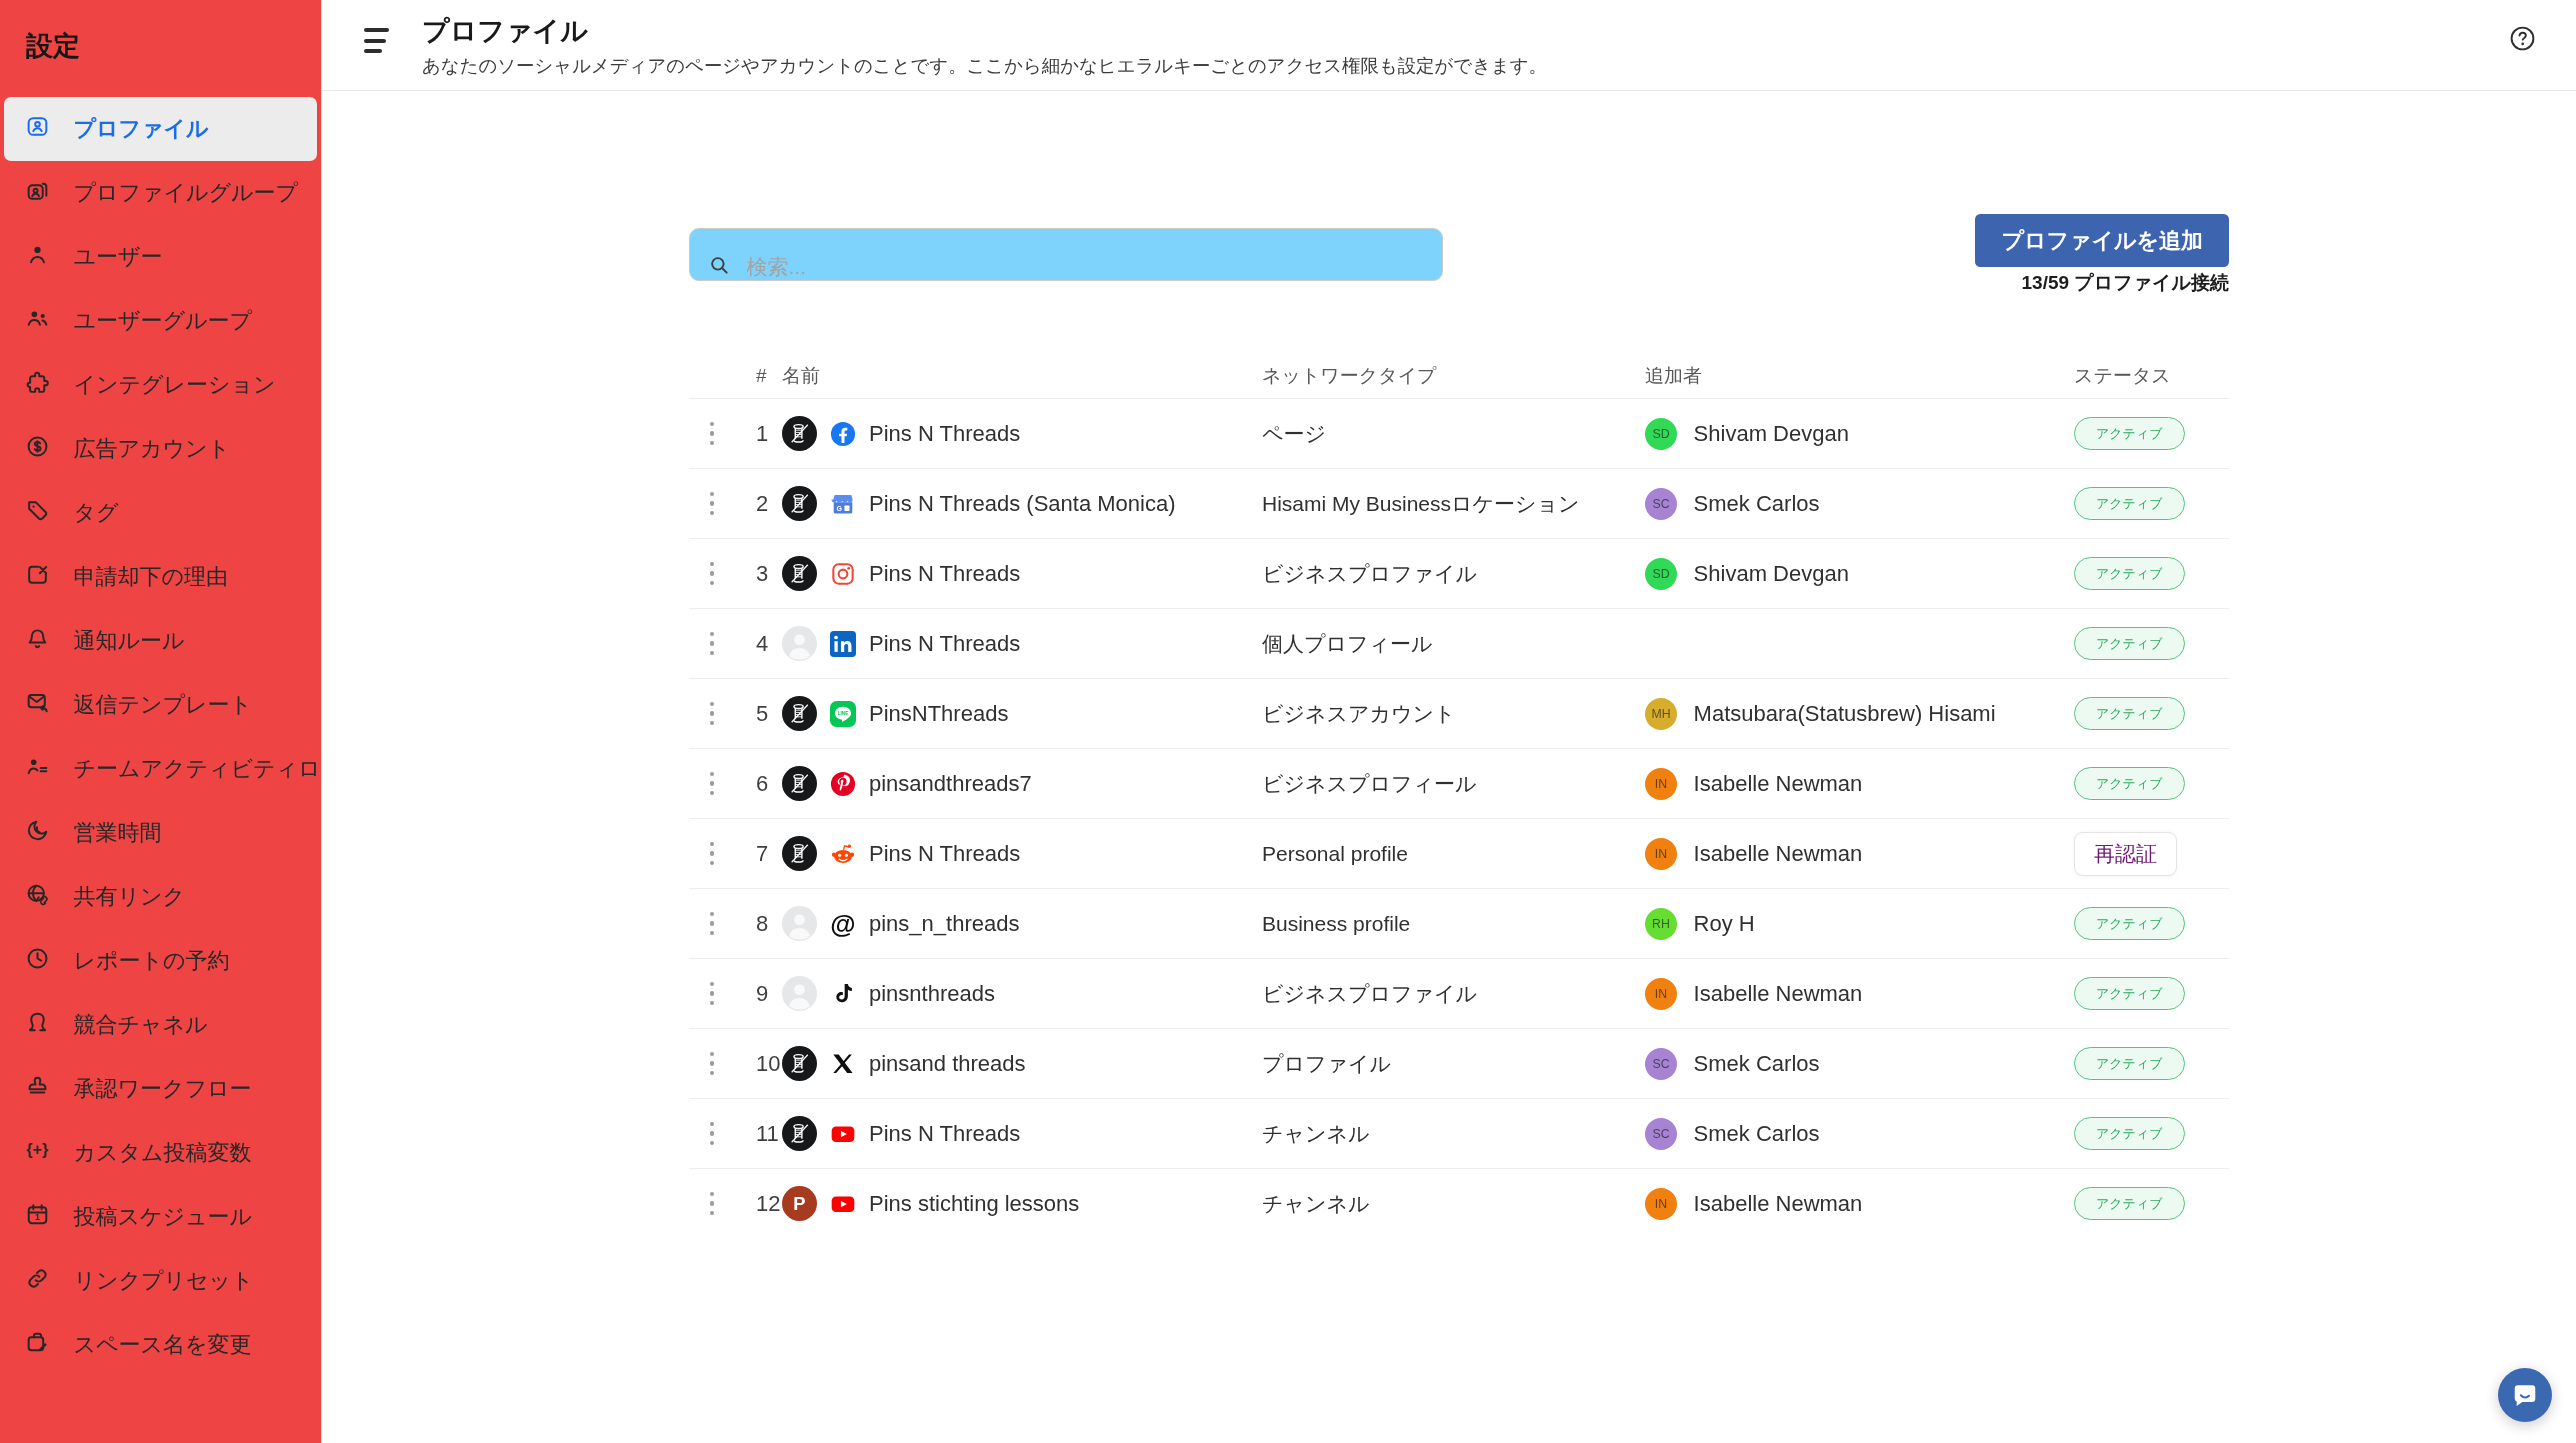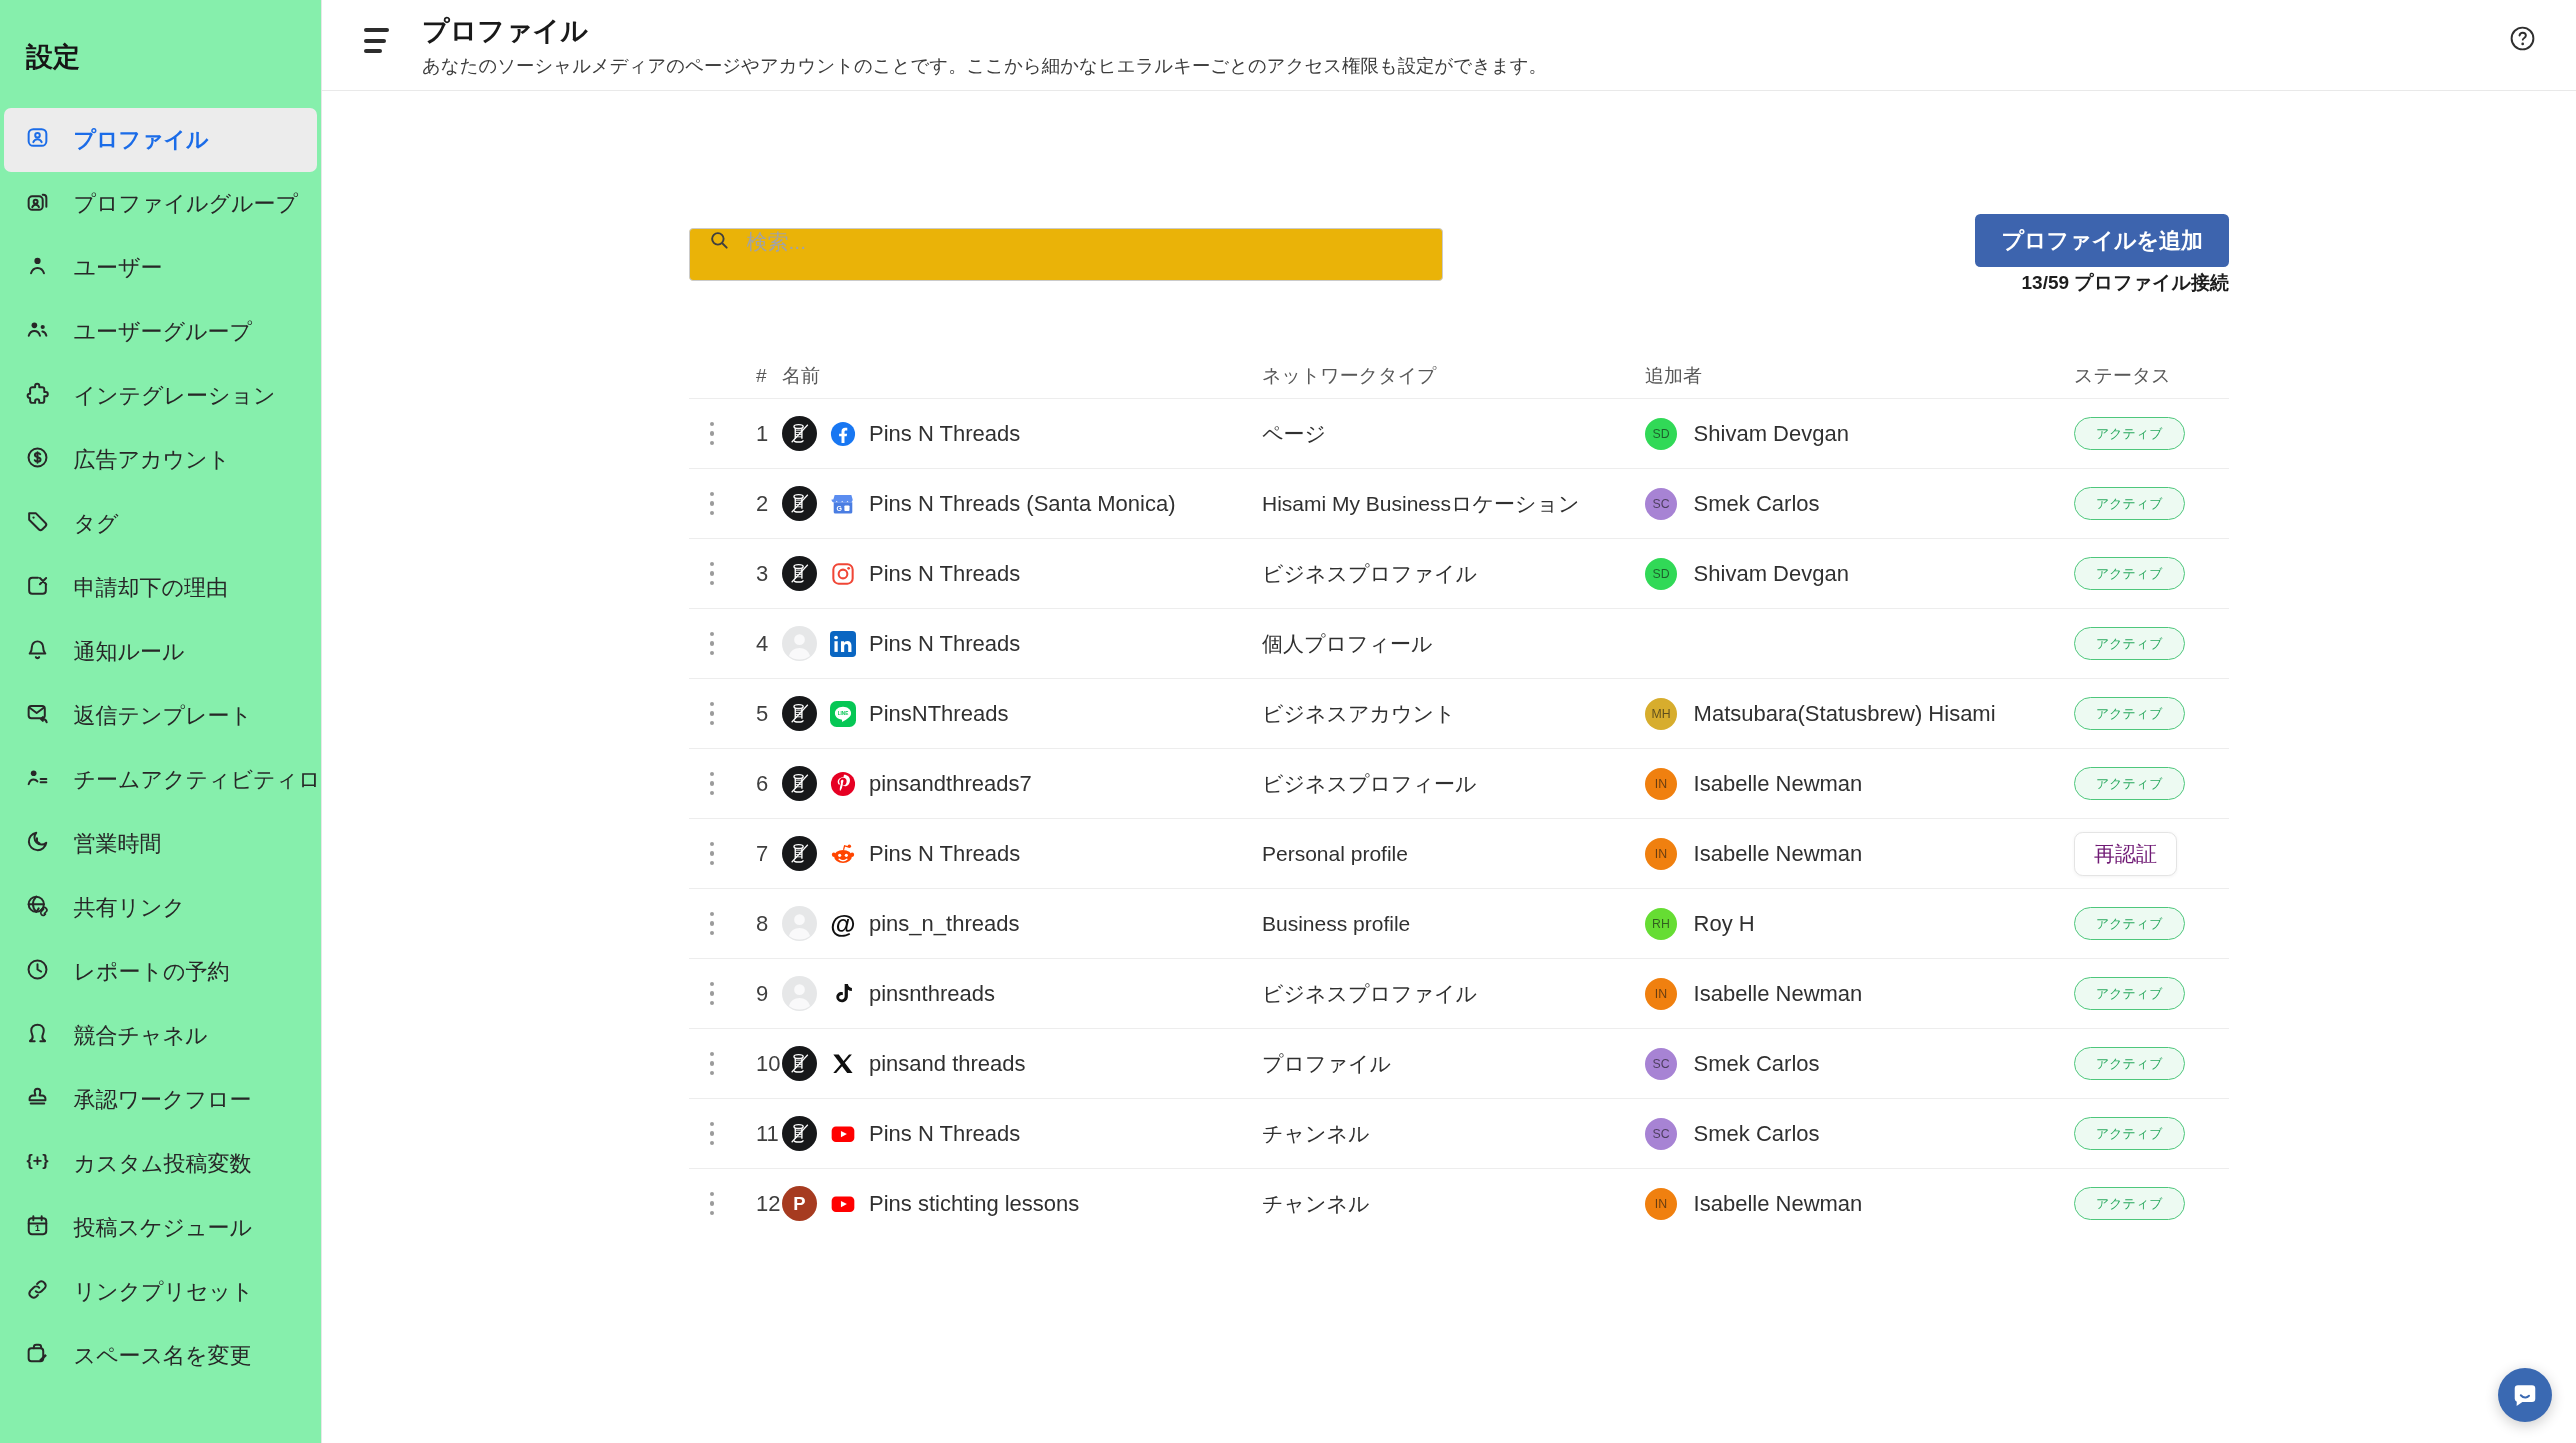--- a/index.html
+++ b/index.html
@@ -1,21 +1,21 @@
 <!DOCTYPE html>
 <html style="font-size:14px"><head>
 <meta charset="utf-8">
 <style>
   html,body{margin:0;padding:0;width:2576px;height:1444px;overflow:hidden;
     font-family:"Liberation Sans","DejaVu Sans",sans-serif;background:#fff;}
   *{box-sizing:border-box}
   .app{display:flex;width:2576px;height:1444px}
 
   
-  .sidebar{width:322px;flex:none;background:#86efac;border-right:0.9px solid #e7e7e7;padding-top:34px;overflow:hidden}
+  .sidebar{width:322px;flex:none;background:#ef4444;border-right:0.9px solid #e7e7e7;padding-top:23px;overflow:hidden}
   .sidebar-title{font-size:27px;font-weight:700;color:#161616;margin:5.3px 0 33px 26px}
   .side-nav{display:flex;flex-direction:column}
   .side-item{display:flex;align-items:center;gap:23px;height:64px;padding:0 21px;margin:0 4.4px;
     border-radius:7px;font-size:22px;color:#272727;cursor:pointer;white-space:nowrap}
   .side-item svg{width:25px;height:25px;flex:none}
   .side-item.selected{background:#ececec;color:#1b6ce8;font-weight:600}
 
   
   .main{flex:1;display:flex;flex-direction:column;position:relative;background:#fff}
   .topbar{height:91px;flex:none;border-bottom:0.9px solid #e9e9e9;display:flex;align-items:flex-start;padding:15.8px 40px 0 42px}
@@ -25,21 +25,21 @@
   .collapse-btn span:nth-child(2){width:22px}
   .collapse-btn span:nth-child(3){width:18.4px}
   .topbar-text{margin-left:28px}
   .page-title{font-size:27px;font-weight:700;color:#191919;line-height:1.15}
   .page-subtitle{font-size:18.4px;color:#3c3c3c;margin-top:6.1px}
   .help-btn{margin-left:auto;margin-top:8.8px;cursor:pointer;line-height:0}
 
   .content{position:relative;flex:1}
 
   .search-box{position:absolute;left:367px;top:137px;width:754px;height:53px;border:1.8px solid #cbcbcb;
-    border-radius:4px;display:flex;align-items:flex-start;gap:14px;padding:0 17.5px;background:#eab308}
+    border-radius:10px;display:flex;align-items:flex-end;gap:14px;padding:0 17.5px;background:#7dd3fc}
   .search-box input{border:none;outline:none;font-size:21px;color:#333;flex:1;background:transparent;
     font-family:inherit}
   .search-box input::placeholder{color:#a3a3a3}
 
   .right-col{position:absolute;right:347px;top:123px;display:flex;flex-direction:column;align-items:flex-end;gap:3px}
   .add-btn{height:53px;padding:0 26px;background:#3d64ae;color:#fff;font-size:22px;font-weight:600;
     border:none;border-radius:5.3px;cursor:pointer;font-family:inherit}
   .conn-count{font-size:19px;font-weight:600;color:#1d1d1d}
 
   

